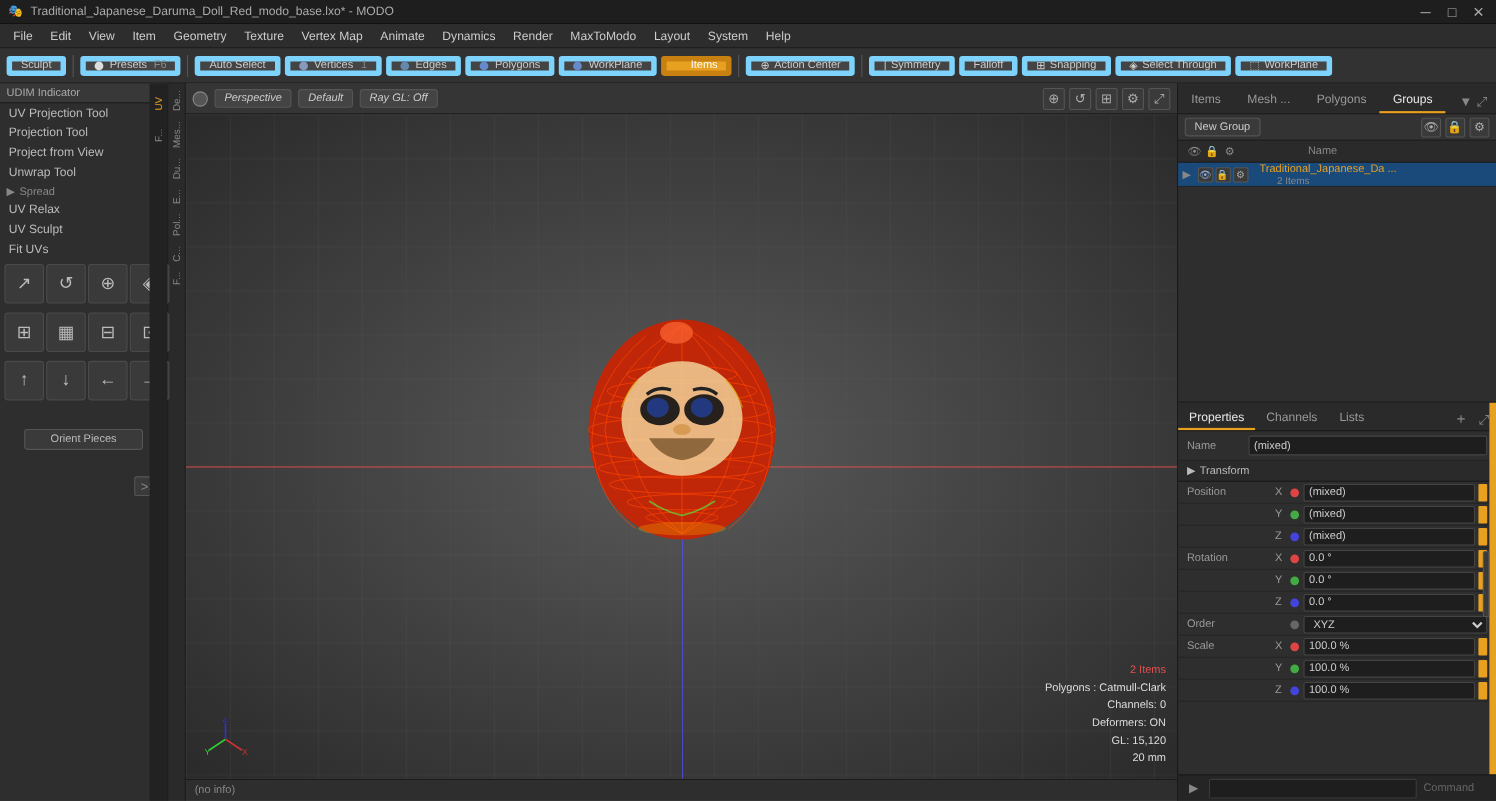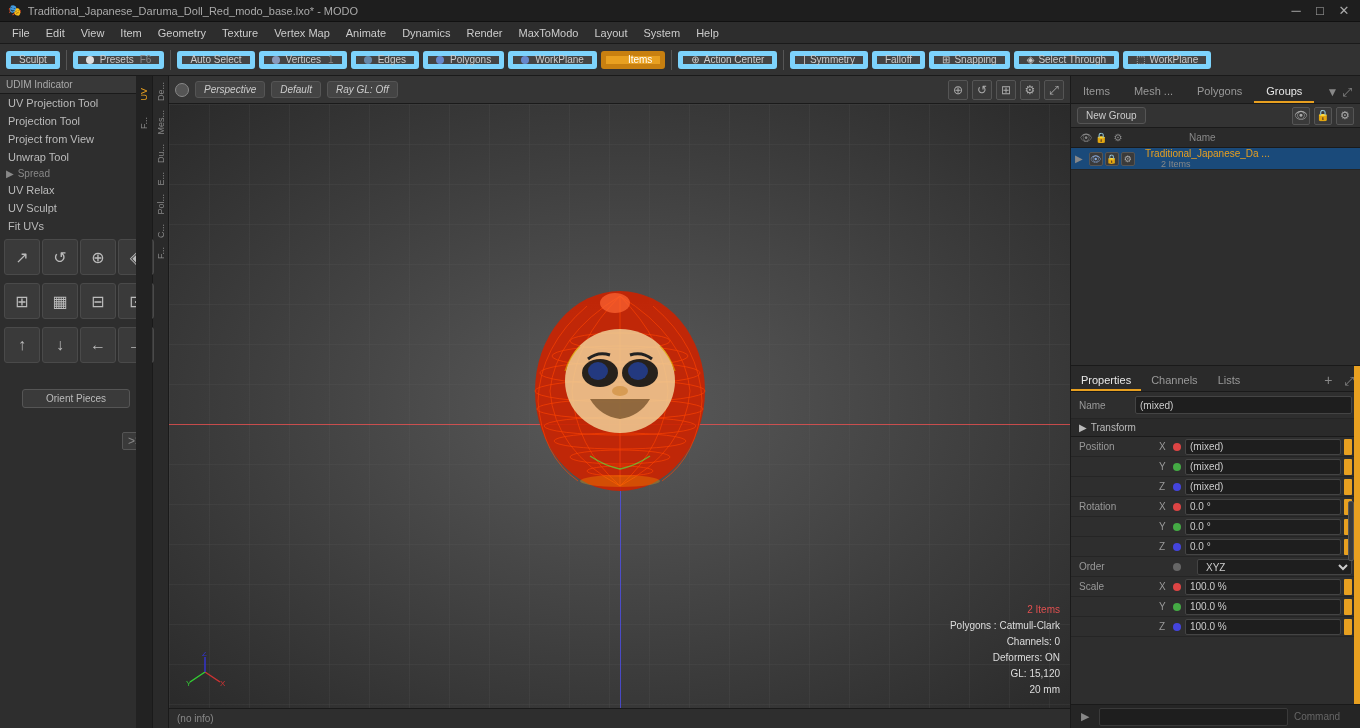--- a/index.html
+++ b/index.html
@@ -955,21 +955,21 @@
         <span class="prop-axis">Z</span>
         <div class="prop-dot pos-z"></div>
         <input class="prop-input" value="0.0 °" readonly="" style="">
         <div class="prop-drag-handle"></div>
       </div>
 
       <div class="prop-row">
         <span class="prop-label">Order</span>
         <span class="prop-axis"></span>
         <div class="prop-dot" style="background:#666;"></div>
-        <select class="prop-input" style="cursor:pointer;margin-left:12px;">
+        <select class="prop-input" style="cursor:pointer;">
           <option>XYZ</option>
           <option>XZY</option>
           <option>YXZ</option>
           <option>YZX</option>
           <option>ZXY</option>
           <option>ZYX</option>
         </select>
       </div>
 
       <div class="prop-row">

